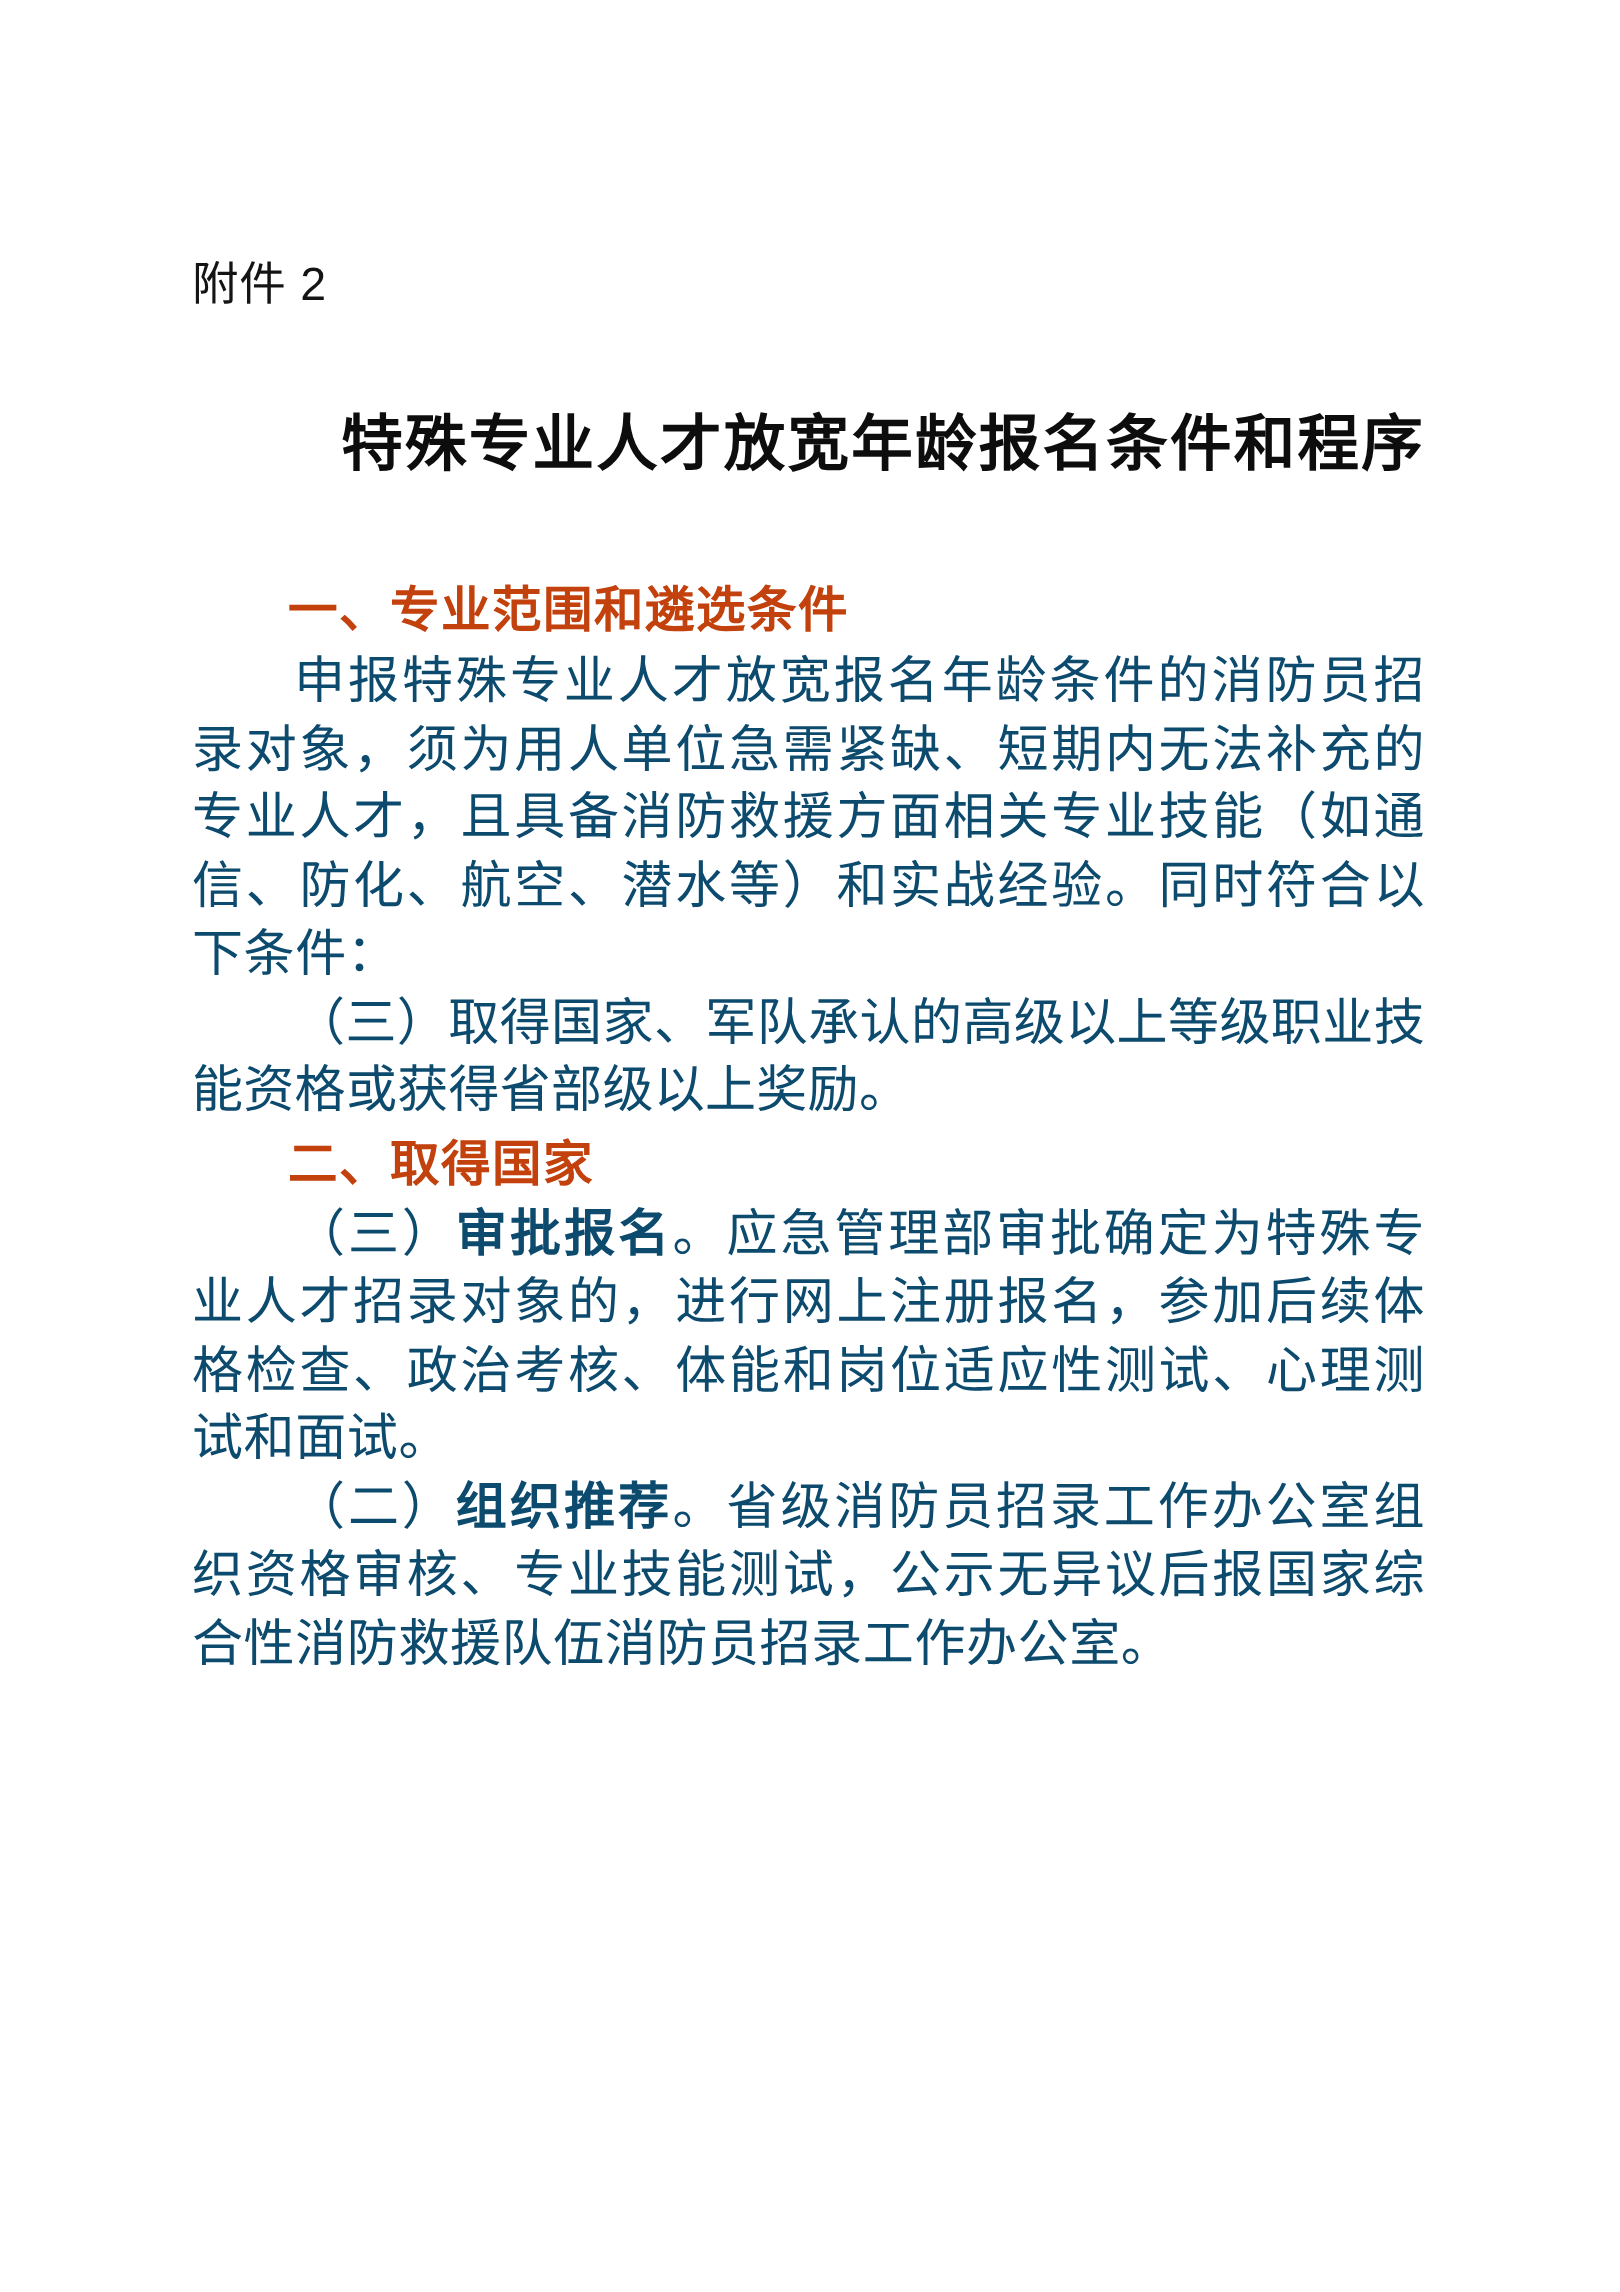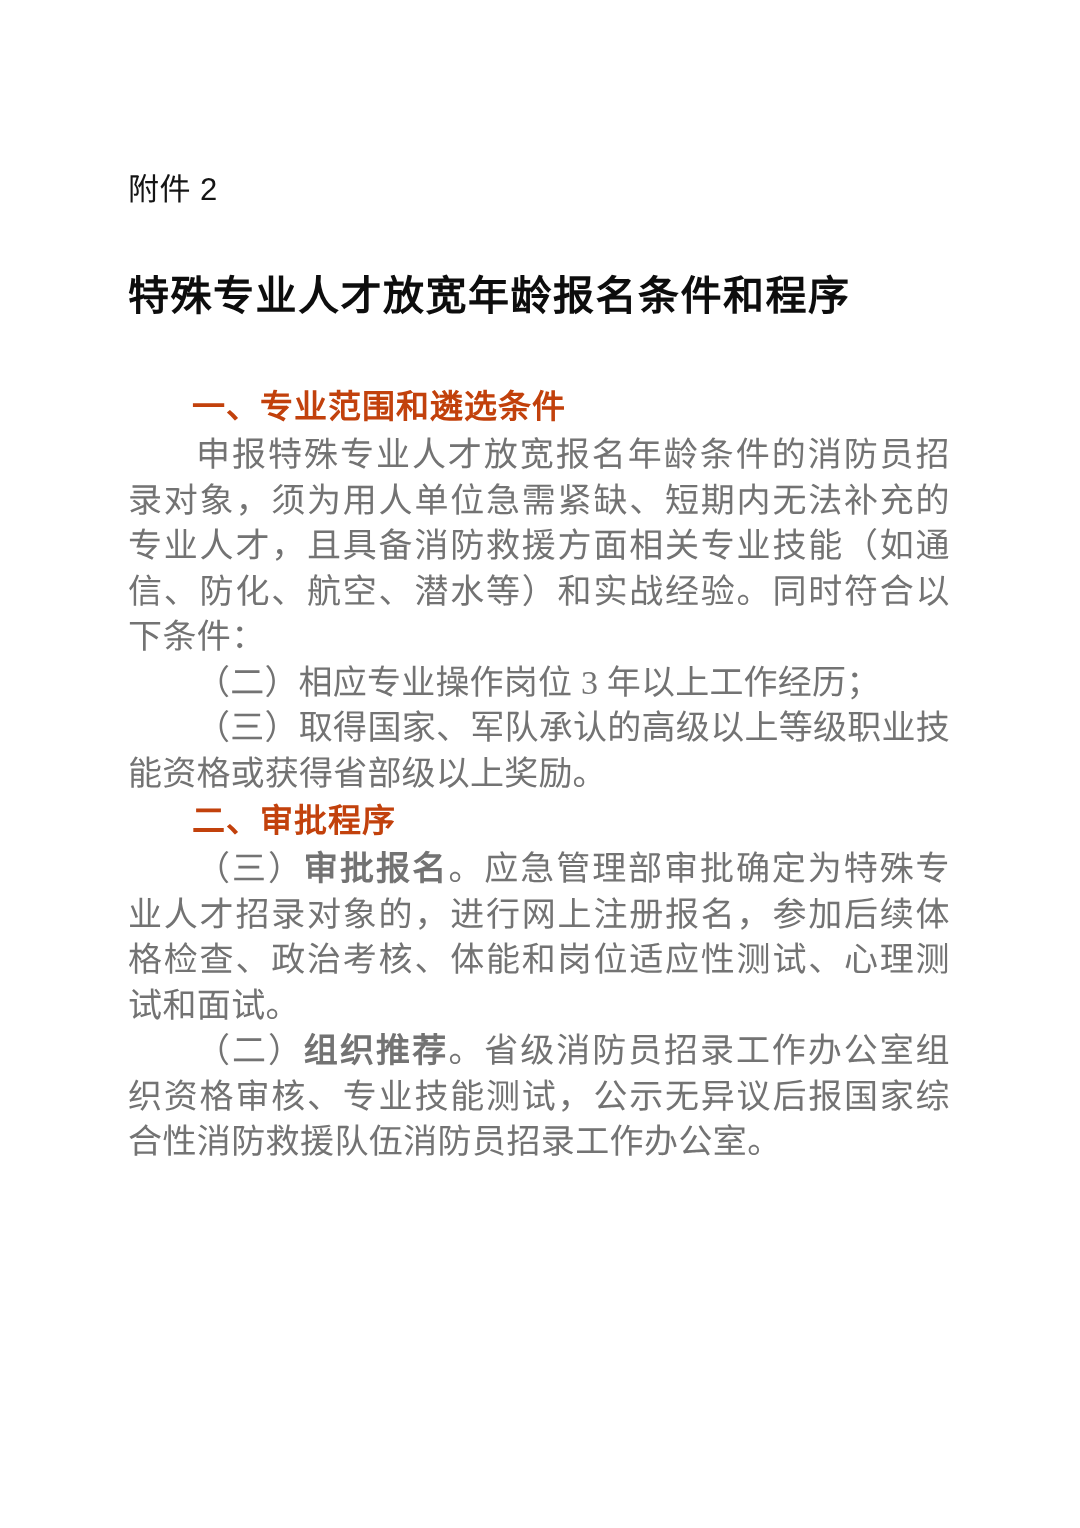--- a/index.html
+++ b/index.html
@@ -41,21 +41,21 @@
     margin: 0 0 58px 0;
     white-space: pre;
   }
 
   
   .doc-title {
     font-family: "Liberation Serif", "DejaVu Serif", serif;
     font-size: 41px;
     line-height: 52px;
     font-weight: 700;
-    text-align: left;
+    text-align: right;
     letter-spacing: 1.5px;
     color: #0d0d0d;
     margin: 14px 0 62px 0;
   }
 
   
   .section-heading {
     font-family: "Liberation Sans", "DejaVu Sans", sans-serif;
     font-size: 33px;
     line-height: 46px;
@@ -70,21 +70,21 @@
   .para {
     font-family: "Liberation Serif", "DejaVu Serif", serif;
     font-size: 34px;
     line-height: 45.5px;
     font-weight: 400;
     letter-spacing: 0.4px;
     text-align: justify;
     text-justify: inter-ideograph;
     text-indent: 68px;
     margin: 0;
-    color: #737373;
+    color: #0c4a6e;
   }
 
   
   .para.item { letter-spacing: 0.2px; }
 
   
   .lead {
     font-weight: 700;
     letter-spacing: 0.6px;
   }
@@ -100,27 +100,26 @@
 
     <div class="attachment-label">附件 2</div>
 
     <h1 class="doc-title">特殊专业人才放宽年龄报名条件和程序</h1>
 
     <h2 class="section-heading">一、专业范围和遴选条件</h2>
 
     <p class="para">申报特殊专业人才放宽报名年龄条件的消防员招录对象，须为用人单位急需紧缺、短期内无法补充的专业人才，且具备消防救援方面相关专业技能（如通信、防化、航空、潜水等）和实战经验。同时符合以下条件：</p>
 
 
-    <p class="para item">（二）相应专业操作岗位 3 年以上工作经历；</p>
 
     <p class="para item">（三）取得国家、军队承认的高级以上等级职业技能资格或获得省部级以上奖励。</p>
 
     <div class="spacer-sm"></div>
 
-    <h2 class="section-heading">二、审批程序</h2>
+    <h2 class="section-heading">二、取得国家</h2>
 
 
     <p class="para"><span>（三）</span><span class="lead">审批报名</span><span>。应急管理部审批确定为特殊专业人才招录对象的，进行网上注册报名，参加后续体格检查、政治考核、体能和岗位适应性测试、心理测试和面试。</span></p>
 
     <p class="para"><span>（二）</span><span class="lead">组织推荐</span><span>。省级消防员招录工作办公室组织资格审核、专业技能测试，公示无异议后报国家综合性消防救援队伍消防员招录工作办公室。</span></p>
 
 
   </div>
 </div>
 

